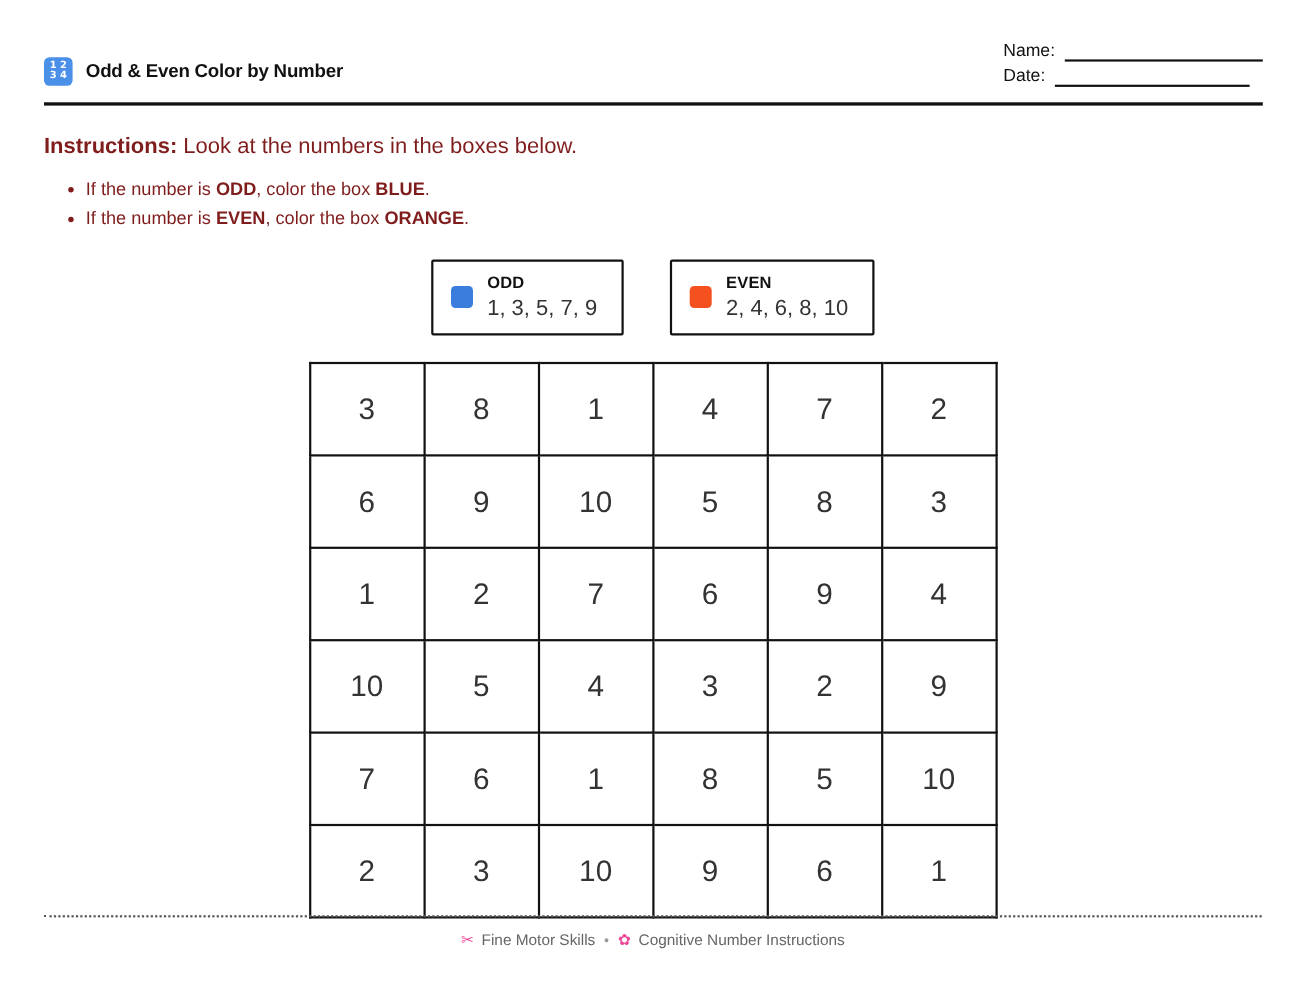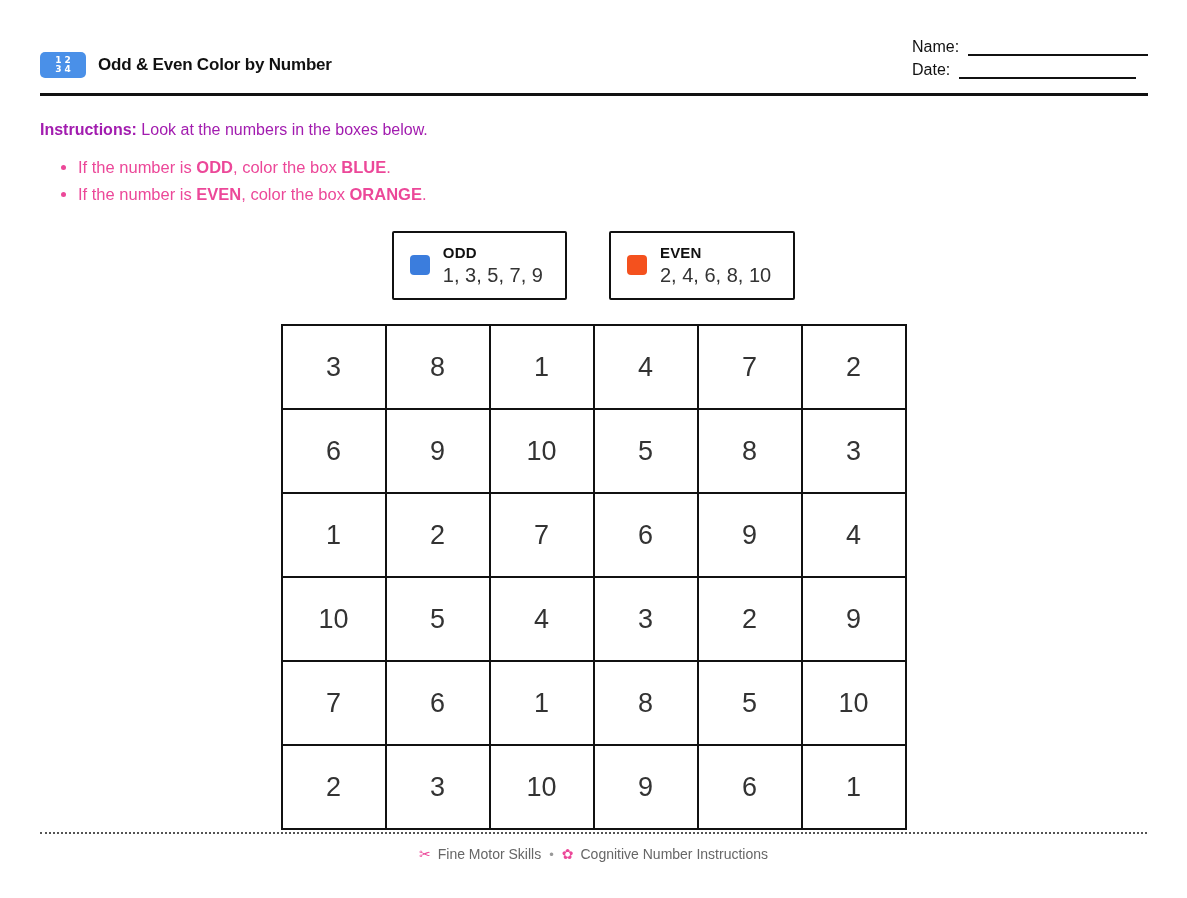--- a/index.html
+++ b/index.html
@@ -32,21 +32,21 @@
   }
   .title-row {
     position: absolute;
     left: 2px;
     top: 52px;
     display: flex;
     align-items: center;
     gap: 12px;
   }
   .title-icon {
-    width: 46px;
+    width: 26px;
     height: 26px;
     border-radius: 5px;
     background: #4a90e8;
     display: flex;
     flex-direction: column;
     align-items: center;
     justify-content: center;
     line-height: 1;
     flex: none;
     box-sizing: border-box;
@@ -104,33 +104,33 @@
     height: 3px;
     background: #111111;
   }
 
   
   .instructions {
     margin-top: 24px;
     margin-left: 2px;
   }
   .instr-main {
-    font-size: 16px;
-    color: #a21caf;
+    font-size: 20px;
+    color: #7f1d1d;
     line-height: 1.3;
   }
   .instr-main b { font-weight: bold; }
   .rules {
     margin: 13px 0 0 0;
     padding-left: 38px;
     list-style: disc;
   }
   .rules li {
     font-size: 16.5px;
-    color: #ec4899;
+    color: #7f1d1d;
     line-height: 1.62;
   }
   .rules li b { font-weight: bold; }
 
   
   .legend {
     margin-top: 24px;
     display: flex;
     justify-content: center;
     gap: 42px;

